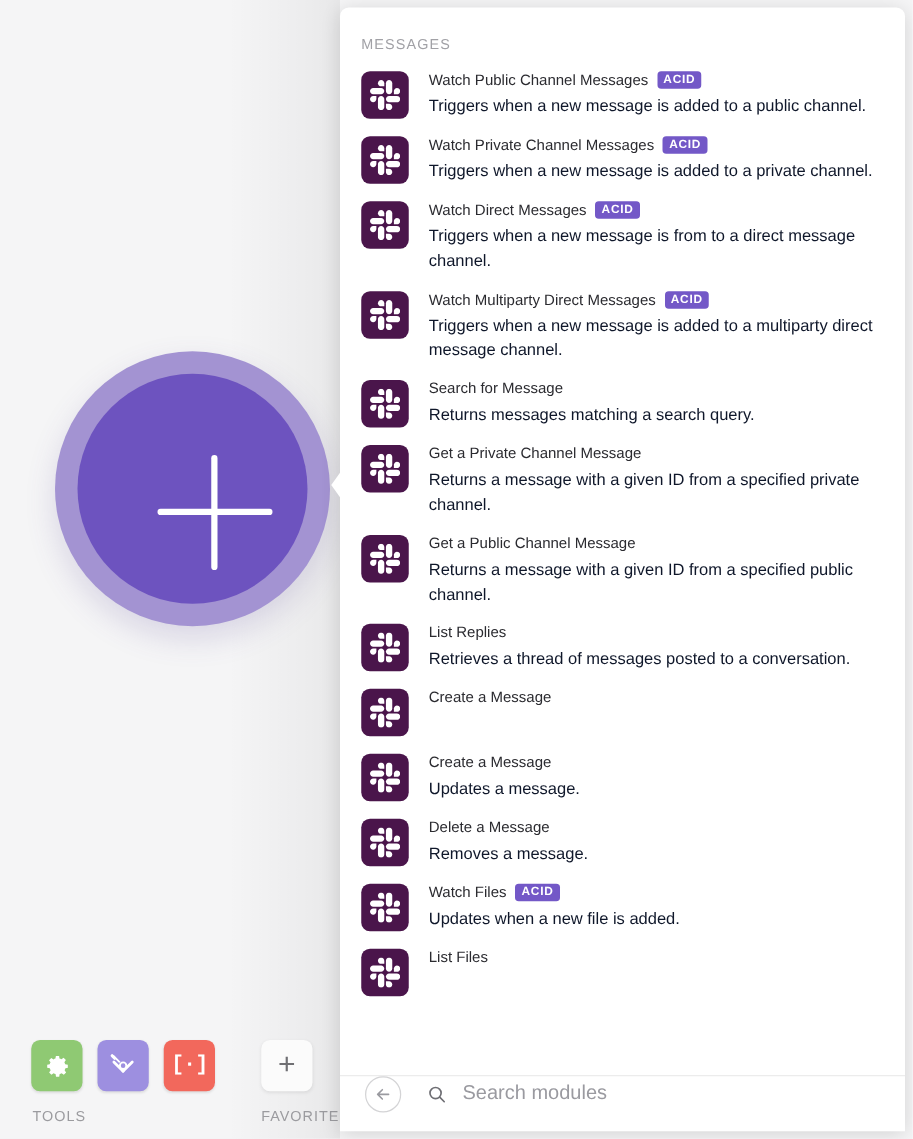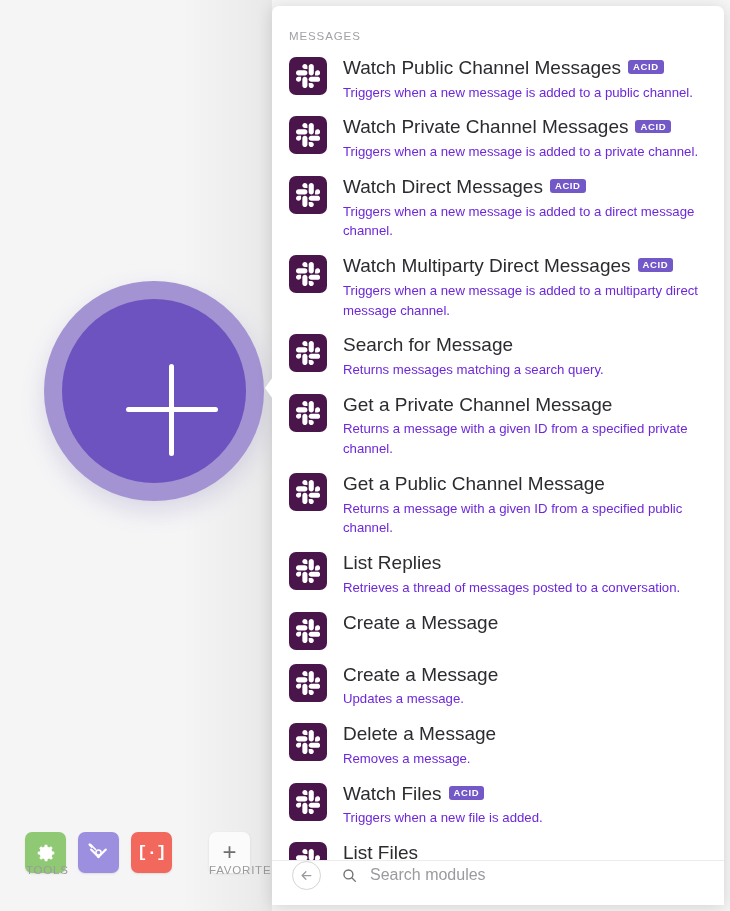--- a/index.html
+++ b/index.html
@@ -96,21 +96,21 @@
   .tool-btn.green { background: #8fc973; }
   .tool-btn.purple { background: #9d8fe0; }
   .tool-btn.red { background: #f2685c; }
   .tool-btn.plain {
     background: #fbfbfb;
     box-shadow: 0 1px 3px rgba(0,0,0,0.08);
   }
   .tool-btn svg { display: block; }
   .tool-caption {
     position: absolute;
-    top: 32px;
+    top: 56px;
     font-size: 11.5px;
     letter-spacing: 0.8px;
     color: #9b9b9f;
     white-space: nowrap;
   }
   .tool-group.tools .tool-caption { left: 1px; }
   .tool-group.favorites .tool-caption { left: 0px; }
   .bracket-glyph {
     color: #ffffff;
     font-family: "Liberation Mono", monospace;
@@ -187,21 +187,21 @@
     margin-right: 16px;
     margin-top: 2px;
     display: flex;
     align-items: center;
     justify-content: center;
   }
   .slack-icon svg { display: block; }
 
   .module-text { flex: 1 1 auto; min-width: 0; padding-top: 0px; }
   .module-name {
-    font-size: 19px;
+    font-size: 12px;
     color: #2b2b30;
     line-height: 1.35;
     display: inline;
     vertical-align: middle;
   }
   .acid-badge {
     display: inline-block;
     vertical-align: 2px;
     margin-left: 7px;
     background: #7358c7;
@@ -209,21 +209,21 @@
     font-size: 9.5px;
     font-weight: bold;
     letter-spacing: 0.6px;
     padding: 2px 5px 2px 5px;
     border-radius: 3px;
     line-height: 1.05;
     text-align: center;
   }
   .module-desc {
     font-size: 13.2px;
-    color: #6d28d9;
+    color: #0f172a;
     line-height: 1.5;
     margin-top: 2px;
   }
 
   
   .search-bar {
     flex: 0 0 auto;
     height: 45px;
     border-top: 1px solid #ececec;
     display: flex;
@@ -361,21 +361,21 @@
               <path d="M45.2 25.8c-7.1 0-12.9-5.8-12.9-12.9S38.1 0 45.2 0s12.9 5.8 12.9 12.9v12.9H45.2z" fill="#ffffff"></path>
               <path d="M45.2 32.3c7.1 0 12.9 5.8 12.9 12.9s-5.8 12.9-12.9 12.9H12.9C5.8 58.1 0 52.3 0 45.2s5.8-12.9 12.9-12.9h32.3z" fill="#ffffff"></path>
               <path d="M97 45.2c0-7.1 5.8-12.9 12.9-12.9s12.9 5.8 12.9 12.9-5.8 12.9-12.9 12.9H97V45.2z" fill="#ffffff"></path>
               <path d="M90.5 45.2c0 7.1-5.8 12.9-12.9 12.9s-12.9-5.8-12.9-12.9V12.9C64.7 5.8 70.5 0 77.6 0s12.9 5.8 12.9 12.9v32.3z" fill="#ffffff"></path>
               <path d="M77.6 97c7.1 0 12.9 5.8 12.9 12.9s-5.8 12.9-12.9 12.9-12.9-5.8-12.9-12.9V97h12.9z" fill="#ffffff"></path>
               <path d="M77.6 90.5c-7.1 0-12.9-5.8-12.9-12.9s5.8-12.9 12.9-12.9h32.3c7.1 0 12.9 5.8 12.9 12.9s-5.8 12.9-12.9 12.9H77.6z" fill="#ffffff"></path>
             </svg>
           </div>
           <div class="module-text">
             <div><span class="module-name">Watch Direct Messages</span><span class="acid-badge">ACID</span></div>
-            <div class="module-desc">Triggers when a new message is added to a direct message channel.</div>
+            <div class="module-desc">Triggers when a new message is from to a direct message channel.</div>
           </div>
         </div>
         <div class="module-row">
           <div class="slack-icon">
             <svg width="24" height="24" viewBox="0 0 122 122" aria-hidden="true">
               <path d="M25.8 77.6c0 7.1-5.8 12.9-12.9 12.9S0 84.7 0 77.6s5.8-12.9 12.9-12.9h12.9v12.9z" fill="#ffffff"></path>
               <path d="M32.3 77.6c0-7.1 5.8-12.9 12.9-12.9s12.9 5.8 12.9 12.9v32.3c0 7.1-5.8 12.9-12.9 12.9s-12.9-5.8-12.9-12.9V77.6z" fill="#ffffff"></path>
               <path d="M45.2 25.8c-7.1 0-12.9-5.8-12.9-12.9S38.1 0 45.2 0s12.9 5.8 12.9 12.9v12.9H45.2z" fill="#ffffff"></path>
               <path d="M45.2 32.3c7.1 0 12.9 5.8 12.9 12.9s-5.8 12.9-12.9 12.9H12.9C5.8 58.1 0 52.3 0 45.2s5.8-12.9 12.9-12.9h32.3z" fill="#ffffff"></path>
               <path d="M97 45.2c0-7.1 5.8-12.9 12.9-12.9s12.9 5.8 12.9 12.9-5.8 12.9-12.9 12.9H97V45.2z" fill="#ffffff"></path>
@@ -522,21 +522,21 @@
               <path d="M45.2 25.8c-7.1 0-12.9-5.8-12.9-12.9S38.1 0 45.2 0s12.9 5.8 12.9 12.9v12.9H45.2z" fill="#ffffff"></path>
               <path d="M45.2 32.3c7.1 0 12.9 5.8 12.9 12.9s-5.8 12.9-12.9 12.9H12.9C5.8 58.1 0 52.3 0 45.2s5.8-12.9 12.9-12.9h32.3z" fill="#ffffff"></path>
               <path d="M97 45.2c0-7.1 5.8-12.9 12.9-12.9s12.9 5.8 12.9 12.9-5.8 12.9-12.9 12.9H97V45.2z" fill="#ffffff"></path>
               <path d="M90.5 45.2c0 7.1-5.8 12.9-12.9 12.9s-12.9-5.8-12.9-12.9V12.9C64.7 5.8 70.5 0 77.6 0s12.9 5.8 12.9 12.9v32.3z" fill="#ffffff"></path>
               <path d="M77.6 97c7.1 0 12.9 5.8 12.9 12.9s-5.8 12.9-12.9 12.9-12.9-5.8-12.9-12.9V97h12.9z" fill="#ffffff"></path>
               <path d="M77.6 90.5c-7.1 0-12.9-5.8-12.9-12.9s5.8-12.9 12.9-12.9h32.3c7.1 0 12.9 5.8 12.9 12.9s-5.8 12.9-12.9 12.9H77.6z" fill="#ffffff"></path>
             </svg>
           </div>
           <div class="module-text">
             <div><span class="module-name">Watch Files</span><span class="acid-badge">ACID</span></div>
-            <div class="module-desc">Triggers when a new file is added.</div>
+            <div class="module-desc">Updates when a new file is added.</div>
           </div>
         </div>
         <div class="module-row">
           <div class="slack-icon">
             <svg width="24" height="24" viewBox="0 0 122 122" aria-hidden="true">
               <path d="M25.8 77.6c0 7.1-5.8 12.9-12.9 12.9S0 84.7 0 77.6s5.8-12.9 12.9-12.9h12.9v12.9z" fill="#ffffff"></path>
               <path d="M32.3 77.6c0-7.1 5.8-12.9 12.9-12.9s12.9 5.8 12.9 12.9v32.3c0 7.1-5.8 12.9-12.9 12.9s-12.9-5.8-12.9-12.9V77.6z" fill="#ffffff"></path>
               <path d="M45.2 25.8c-7.1 0-12.9-5.8-12.9-12.9S38.1 0 45.2 0s12.9 5.8 12.9 12.9v12.9H45.2z" fill="#ffffff"></path>
               <path d="M45.2 32.3c7.1 0 12.9 5.8 12.9 12.9s-5.8 12.9-12.9 12.9H12.9C5.8 58.1 0 52.3 0 45.2s5.8-12.9 12.9-12.9h32.3z" fill="#ffffff"></path>
               <path d="M97 45.2c0-7.1 5.8-12.9 12.9-12.9s12.9 5.8 12.9 12.9-5.8 12.9-12.9 12.9H97V45.2z" fill="#ffffff"></path>

